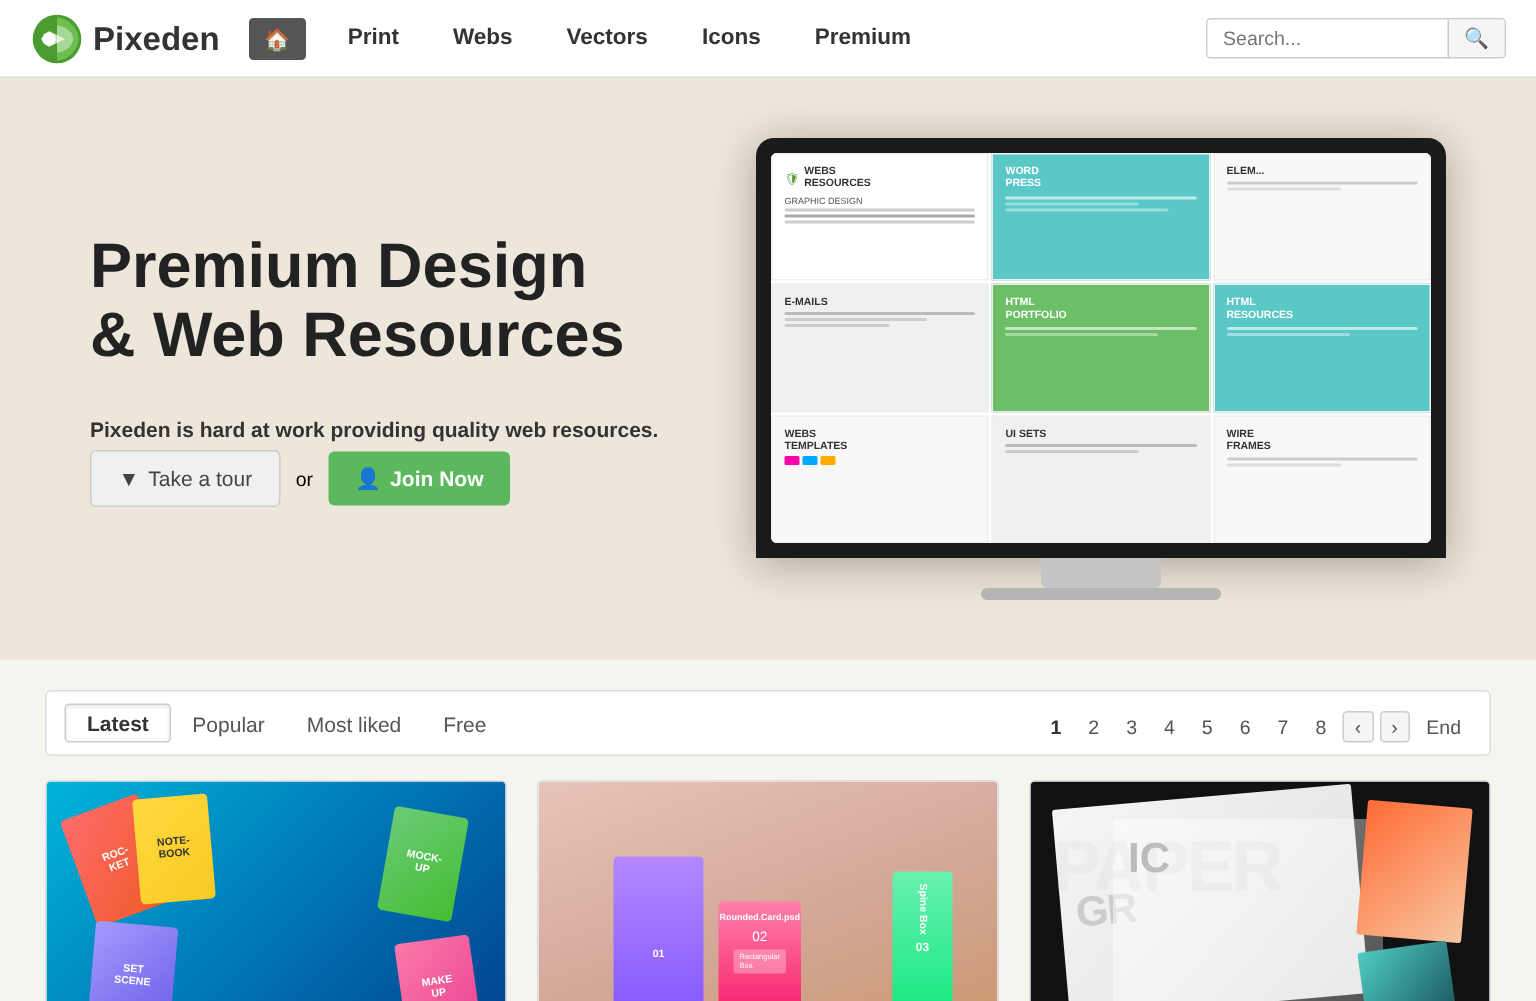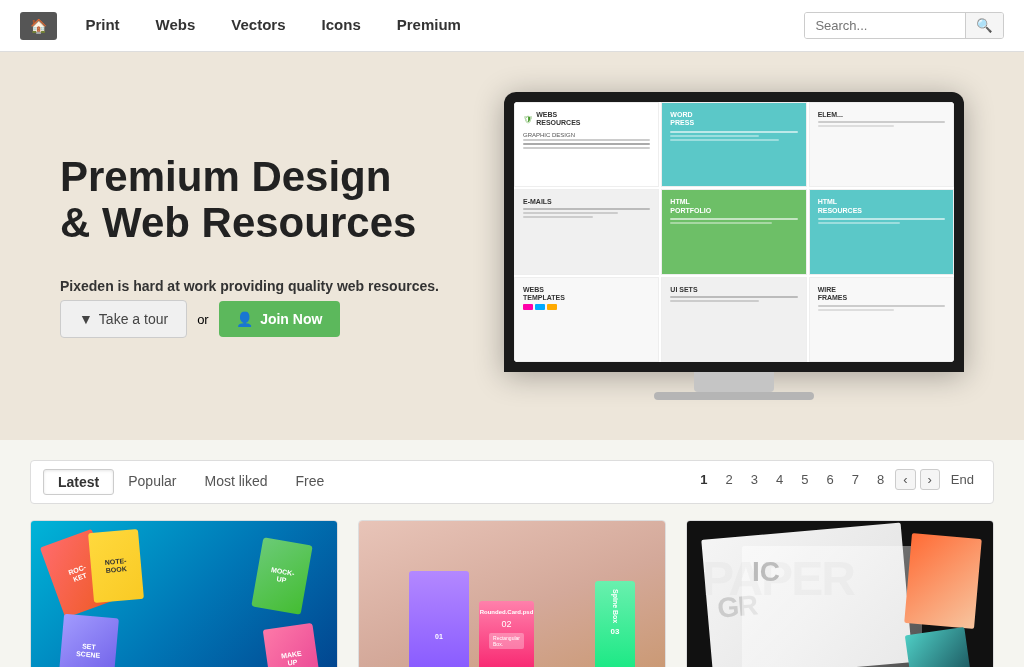--- a/index.html
+++ b/index.html
@@ -217,21 +217,21 @@
 
     
     #content {
       background: #f5f5f0;
       padding: 20px 30px;
     }
 
     
     #tabs-bar {
       display: flex;
-      align-items: flex-start;
+      align-items: flex-end;
       background: #fff;
       border: 1px solid #ddd;
       border-radius: 4px;
       margin-bottom: 16px;
       padding: 8px 12px;
     }
     .tab-item {
       padding: 4px 14px;
       cursor: pointer;
       font-size: 14px;
@@ -315,20 +315,31 @@
       align-items: center;
       justify-content: center;
       position: relative;
       overflow: hidden;
     }
   </style>
 </head>
 <body>
 
 <header id="header">
+  <a id="logo-area" href="#">
+
+    <svg class="logo-icon" viewBox="0 0 40 40" xmlns="http://www.w3.org/2000/svg">
+      <circle cx="20" cy="20" r="18" fill="#4a9c2e"></circle>
+      <path d="M20 4 C28 4 36 12 36 20 C36 28 28 36 20 36" fill="#6dbf50"></path>
+      <path d="M20 10 C26 10 32 15 32 20 C32 25 26 30 20 30" fill="#fff" opacity="0.4"></path>
+      <circle cx="14" cy="20" r="5" fill="#fff"></circle>
+      <path d="M8 20 L14 14 L26 20 L14 26 Z" fill="#fff" opacity="0.7"></path>
+    </svg>
+    <span class="logo-text">Pixeden</span>
+  </a>
 
   <button id="home-btn">🏠</button>
 
   <nav>
     <a class="nav-item" href="#">Print</a>
     <a class="nav-item" href="#">Webs</a>
     <a class="nav-item" href="#">Vectors</a>
     <a class="nav-item" href="#">Icons</a>
     <a class="nav-item" href="#">Premium</a>
   </nav>

